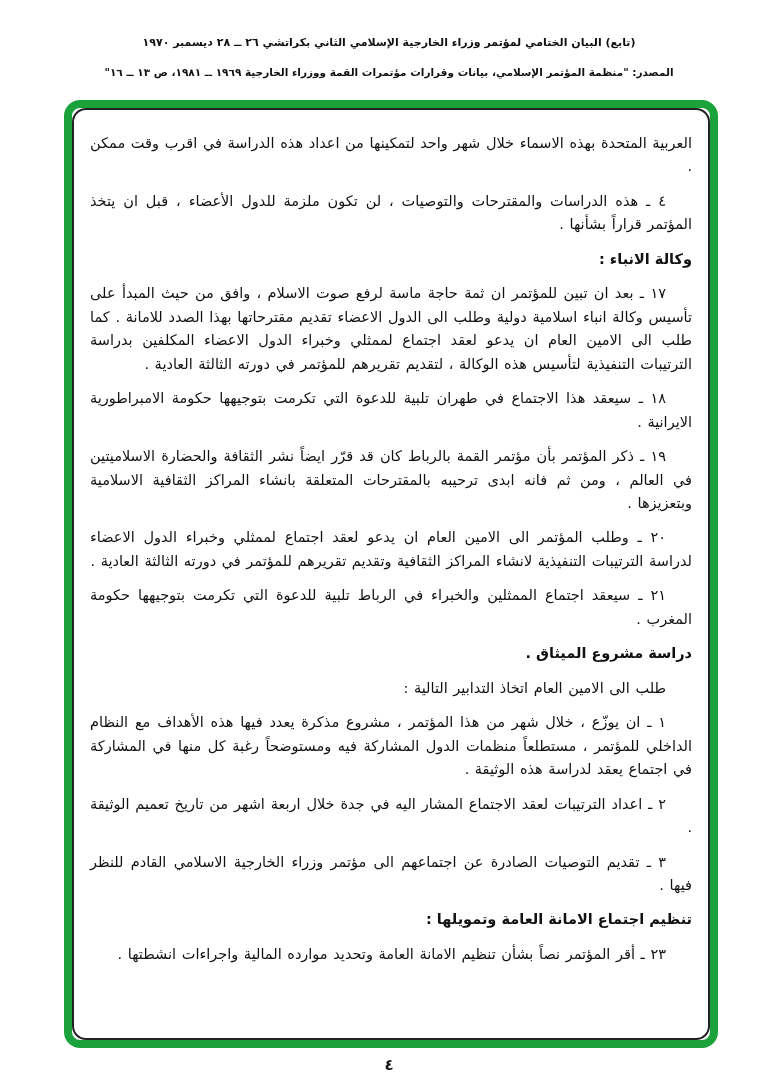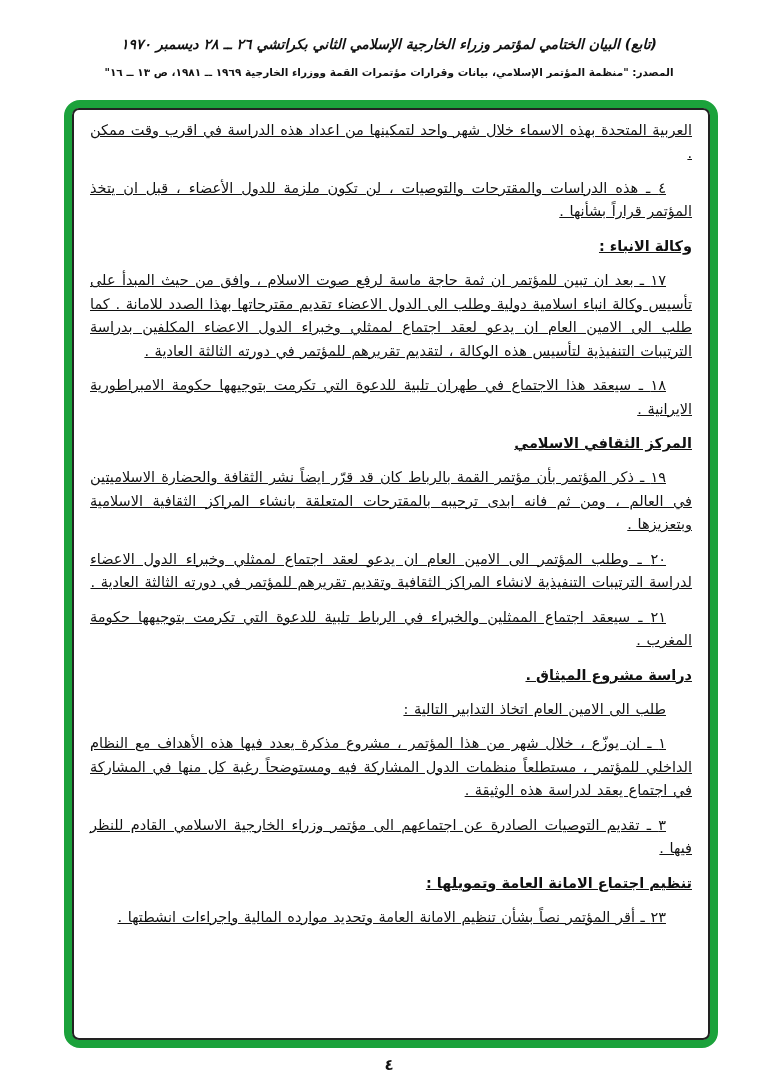--- a/index.html
+++ b/index.html
@@ -8,50 +8,48 @@
     position: relative;
     background: #ffffff;
     font-family: "DejaVu Sans", sans-serif;
     color: #111111;
     overflow: hidden;
   }
   .hdr-title {
     position: absolute;
     top: 36px; left: 0; right: 0;
     text-align: center;
-    font-size: 14px;
+    font-size: 11px;
     font-weight: bold;
     direction: rtl;
     letter-spacing: 0;
-    font-style: italic;
   }
   .hdr-source {
     position: absolute;
     top: 66px; left: 0; right: 0;
     text-align: center;
     font-size: 10.5px;
     font-weight: bold;
     direction: rtl;
   }
   .doc-box {
     position: absolute;
     left: 64px; top: 100px;
     width: 654px; height: 948px;
     border: 8px solid var(--border_green, #1ba23b);
     border-radius: 16px;
     background: #ffffff;
   }
   .doc-inner {
     width: 100%; height: 100%;
     border: 2px solid #222222;
-    border-radius: 7px;
-    padding: 9px 16px 0 16px;
+    border-radius: 14px;
+    padding: 22px 16px 0 16px;
     overflow: hidden;
     direction: rtl;
-    text-decoration: underline;
   }
   .para {
     font-size: 14.5px;
     line-height: 1.62;
     text-align: justify;
     text-indent: 26px;
     margin-bottom: 11px;
     word-spacing: 1px;
   }
   .para.flush { text-indent: 0; }
@@ -79,27 +77,27 @@
   <div class="hdr-title">(تابع) البيان الختامي لمؤتمر وزراء الخارجية الإسلامي الثاني بكراتشي ٢٦ ــ ٢٨ ديسمبر ١٩٧٠</div>
   <div class="hdr-source">المصدر: "منظمة المؤتمر الإسلامي، بيانات وقرارات مؤتمرات القمة ووزراء الخارجية ١٩٦٩ ــ ١٩٨١، ص ١٣ ــ ١٦"</div>
 
   <div class="doc-box">
     <div class="doc-inner">
       <p class="para flush">العربية المتحدة بهذه الاسماء خلال شهر واحد لتمكينها من اعداد هذه الدراسة في اقرب وقت ممكن .</p>
       <p class="para">٤ ـ هذه الدراسات والمقترحات والتوصيات ، لن تكون ملزمة للدول الأعضاء ، قبل ان يتخذ المؤتمر قراراً بشأنها .</p>
       <div class="heading">وكالة الانباء :</div>
       <p class="para">١٧ ـ بعد ان تبين للمؤتمر ان ثمة حاجة ماسة لرفع صوت الاسلام ، وافق من حيث المبدأ على تأسيس وكالة انباء اسلامية دولية وطلب الى الدول الاعضاء تقديم مقترحاتها بهذا الصدد للامانة . كما طلب الى الامين العام ان يدعو لعقد اجتماع لممثلي وخبراء الدول الاعضاء المكلفين بدراسة الترتيبات التنفيذية لتأسيس هذه الوكالة ، لتقديم تقريرهم للمؤتمر في دورته الثالثة العادية .</p>
       <p class="para">١٨ ـ سيعقد هذا الاجتماع في طهران تلبية للدعوة التي تكرمت بتوجيهها حكومة الامبراطورية الايرانية .</p>
-      <div class="heading">المركز الثقافي الاسلامي</div>
       <p class="para">١٩ ـ ذكر المؤتمر بأن مؤتمر القمة بالرباط كان قد قرّر ايضاً نشر الثقافة والحضارة الاسلاميتين في العالم ، ومن ثم فانه ابدى ترحيبه بالمقترحات المتعلقة بانشاء المراكز الثقافية الاسلامية وبتعزيزها .</p>
       <p class="para">٢٠ ـ وطلب المؤتمر الى الامين العام ان يدعو لعقد اجتماع لممثلي وخبراء الدول الاعضاء لدراسة الترتيبات التنفيذية لانشاء المراكز الثقافية وتقديم تقريرهم للمؤتمر في دورته الثالثة العادية .</p>
       <p class="para">٢١ ـ سيعقد اجتماع الممثلين والخبراء في الرباط تلبية للدعوة التي تكرمت بتوجيهها حكومة المغرب .</p>
       <div class="heading">دراسة مشروع الميثاق .</div>
       <p class="para">طلب الى الامين العام اتخاذ التدابير التالية :</p>
       <p class="para">١ ـ ان يوزّع ، خلال شهر من هذا المؤتمر ، مشروع مذكرة يعدد فيها هذه الأهداف مع النظام الداخلي للمؤتمر ، مستطلعاً منظمات الدول المشاركة فيه ومستوضحاً رغبة كل منها في المشاركة في اجتماع يعقد لدراسة هذه الوثيقة .</p>
+      <p class="para">٢ ـ اعداد الترتيبات لعقد الاجتماع المشار اليه في جدة خلال اربعة اشهر من تاريخ تعميم الوثيقة .</p>
       <p class="para">٣ ـ تقديم التوصيات الصادرة عن اجتماعهم الى مؤتمر وزراء الخارجية الاسلامي القادم للنظر فيها .</p>
       <div class="heading">تنظيم اجتماع الامانة العامة وتمويلها :</div>
       <p class="para">٢٣ ـ أقر المؤتمر نصاً بشأن تنظيم الامانة العامة وتحديد موارده المالية واجراءات انشطتها .</p>
 
     </div>
   </div>
 
   <div class="pgnum">٤</div>
 
 </div>

